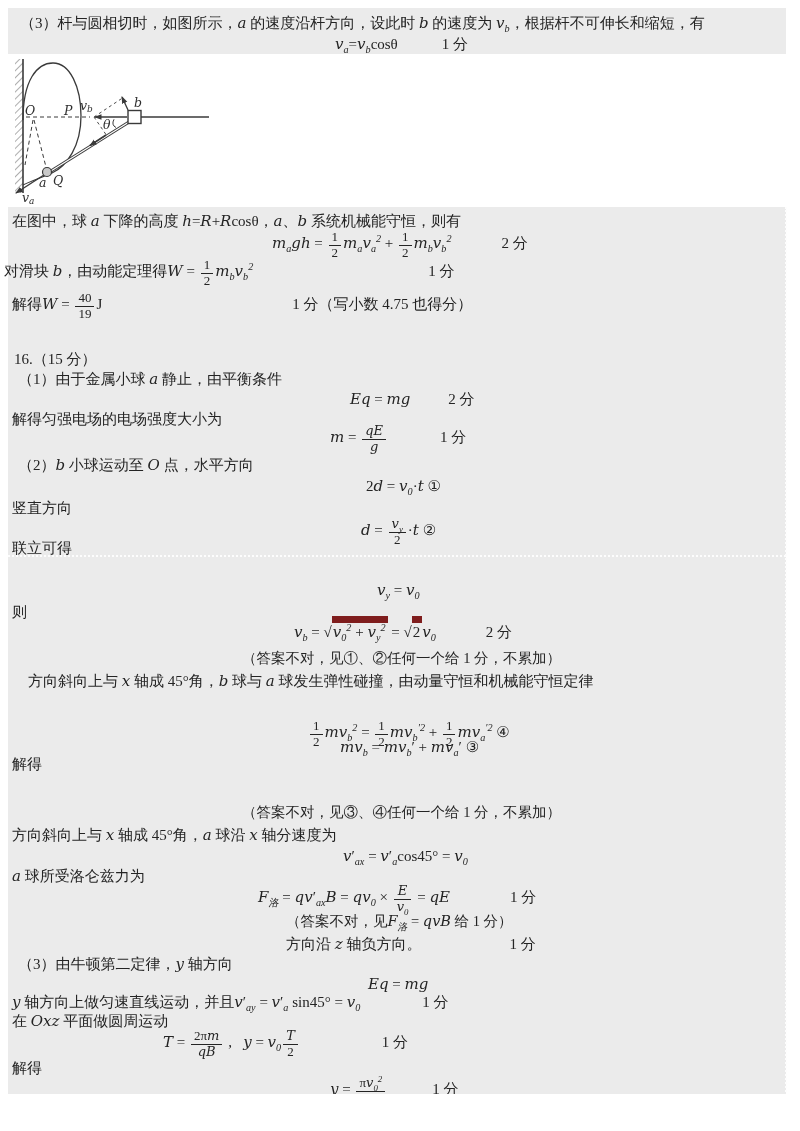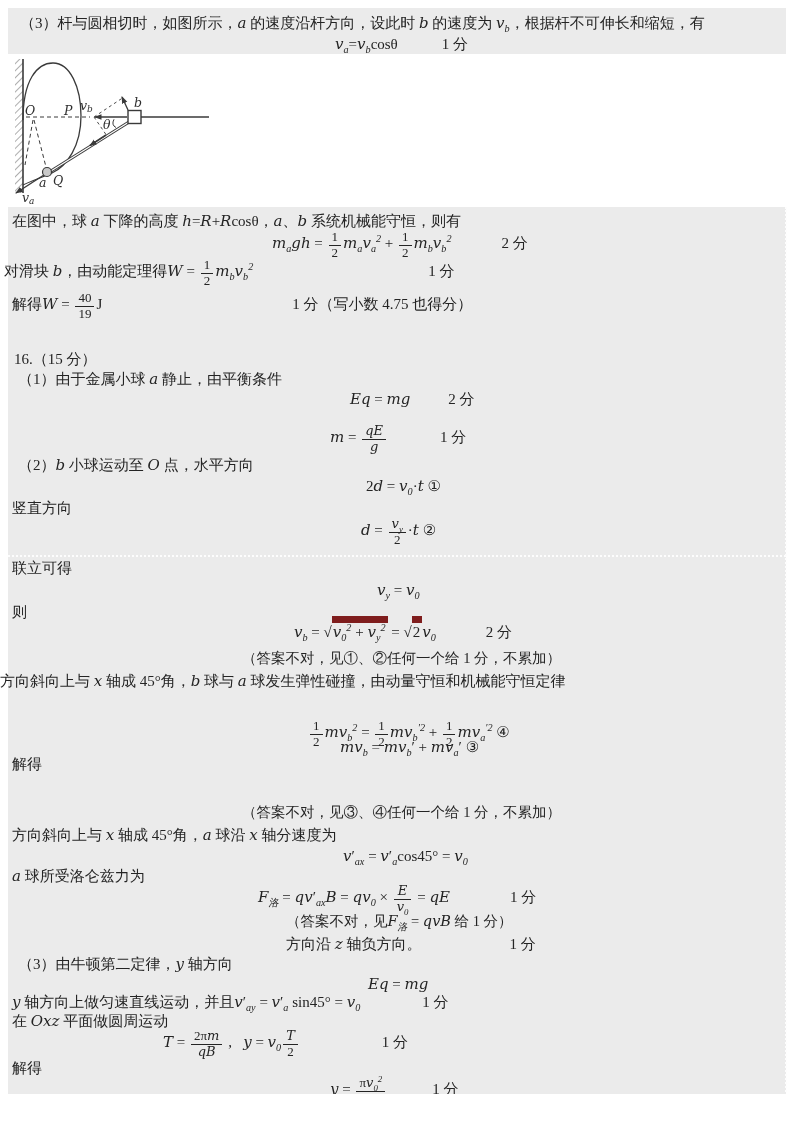--- a/index.html
+++ b/index.html
@@ -74,31 +74,32 @@
   </svg>
 
   <div class="ln" style="top:212px;left:12px;"><span>在图中，球 <i>a</i> 下降的高度 <i>h</i>=<i>R</i>+<i>R</i>cosθ，<i>a</i>、<i>b</i> 系统机械能守恒，则有</span></div>
   <div class="ln" style="top:230px;left:272px;"><span><i>m</i><sub>a</sub><i>gh</i> = <span class="fr"><span class="n">1</span><span class="d">2</span></span><i>m</i><sub>a</sub><i>v</i><sub>a</sub><sup>2</sup> + <span class="fr"><span class="n">1</span><span class="d">2</span></span><i>m</i><sub>b</sub><i>v</i><sub>b</sub><sup>2</sup></span><span class="score" style="margin-left:50px;">2 分</span></div>
   <div class="ln" style="top:258px;left:4px;"><span>对滑块 <i>b</i>，由动能定理得<i>W</i> = <span class="fr"><span class="n">1</span><span class="d">2</span></span><i>m</i><sub>b</sub><i>v</i><sub>b</sub><sup>2</sup></span><span class="score" style="margin-left:175px;">1 分</span></div>
   <div class="ln" style="top:291px;left:12px;"><span>解得<i>W</i> = <span class="fr"><span class="n">40</span><span class="d">19</span></span>J</span><span class="score" style="margin-left:190px;">1 分（写小数 4.75 也得分）</span></div>
 
   <div class="ln" style="top:350px;left:14px;">16.（15 分）</div>
   <div class="ln" style="top:370px;left:18px;">（1）由于金属小球 <i>a</i> 静止，由平衡条件</div>
   <div class="ln" style="top:390px;left:350px;"><span><i>Eq</i> = <i>mg</i></span><span class="score" style="margin-left:38px;">2 分</span></div>
+  <div class="ln" style="top:410px;left:12px;">解得匀强电场的电场强度大小为</div>
   <div class="ln" style="top:424px;left:330px;"><span><i>m</i> = <span class="fr"><span class="n"><i>qE</i></span><span class="d"><i>g</i></span></span></span><span class="score" style="margin-left:52px;">1 分</span></div>
   <div class="ln" style="top:456px;left:18px;">（2）<i>b</i> 小球运动至 <i>O</i> 点，水平方向</div>
   <div class="ln" style="top:477px;left:366px;">2<i>d</i> = <i>v</i><sub>0</sub>·<i>t</i> ①</div>
   <div class="ln" style="top:499px;left:12px;">竖直方向</div>
   <div class="ln" style="top:517px;left:361px;"><i>d</i> = <span class="fr"><span class="n"><i>v</i><sub>y</sub></span><span class="d">2</span></span>·<i>t</i> ②</div>
-  <div class="ln" style="top:559px;left:12px;">联立可得</div>
+  <div class="ln" style="top:539px;left:12px;">联立可得</div>
   <div class="ln" style="top:581px;left:377px;"><i>v</i><sub>y</sub> = <i>v</i><sub>0</sub></div>
   <div class="ln" style="top:603px;left:12px;">则</div>
   <div class="ln" style="top:623px;left:294px;"><span><i>v</i><sub>b</sub> = <span class="rt">√</span><span class="ov"><i>v</i><sub>0</sub><sup>2</sup> + <i>v</i><sub>y</sub><sup>2</sup></span> = <span class="rt">√</span><span class="ov">2</span><i>v</i><sub>0</sub></span><span class="score" style="margin-left:50px;">2 分</span></div>
   <div class="ln note" style="top:649px;left:242px;">（答案不对，见①、②任何一个给 1 分，不累加）</div>
-  <div class="ln" style="top:672px;left:0;text-align:right;">方向斜向上与 <i>x</i> 轴成 45°角，<i>b</i> 球与 <i>a</i> 球发生弹性碰撞，由动量守恒和机械能守恒定律</div>
+  <div class="ln" style="top:672px;left:28px;text-align:right;">方向斜向上与 <i>x</i> 轴成 45°角，<i>b</i> 球与 <i>a</i> 球发生弹性碰撞，由动量守恒和机械能守恒定律</div>
   <div class="ln" style="top:713px;left:340px;margin-top:25px;"><i>mv</i><sub>b</sub> = <i>mv</i><sub>b</sub>′ + <i>mv</i><sub>a</sub>′ ③</div>
   <div class="ln" style="top:719px;left:308px;"><span class="fr"><span class="n">1</span><span class="d">2</span></span><i>mv</i><sub>b</sub><sup>2</sup> = <span class="fr"><span class="n">1</span><span class="d">2</span></span><i>mv</i><sub>b</sub><sup>′2</sup> + <span class="fr"><span class="n">1</span><span class="d">2</span></span><i>mv</i><sub>a</sub><sup>′2</sup> ④</div>
   <div class="ln" style="top:755px;left:12px;">解得</div>
   <div class="ln note" style="top:803px;left:242px;">（答案不对，见③、④任何一个给 1 分，不累加）</div>
   <div class="ln" style="top:826px;left:12px;">方向斜向上与 <i>x</i> 轴成 45°角，<i>a</i> 球沿 <i>x</i> 轴分速度为</div>
   <div class="ln" style="top:847px;left:343px;"><i>v</i>′<sub>ax</sub> = <i>v</i>′<sub>a</sub>cos45° = <i>v</i><sub>0</sub></div>
   <div class="ln" style="top:867px;left:12px;"><i>a</i> 球所受洛仑兹力为</div>
   <div class="ln" style="top:884px;left:258px;"><span><i>F</i><sub>洛</sub> = <i>qv</i>′<sub>ax</sub><i>B</i> = <i>qv</i><sub>0</sub> × <span class="fr"><span class="n"><i>E</i></span><span class="d"><i>v</i><sub>0</sub></span></span> = <i>qE</i></span><span class="score" style="margin-left:60px;">1 分</span></div>
   <div class="ln note" style="top:912px;left:286px;text-align:center;">（答案不对，见<i>F</i><sub>洛</sub> = <i>qvB</i> 给 1 分）</div>
   <div class="ln" style="top:935px;left:286px;"><span>方向沿 <i>z</i> 轴负方向。</span><span class="score" style="margin-left:88px;">1 分</span></div>

